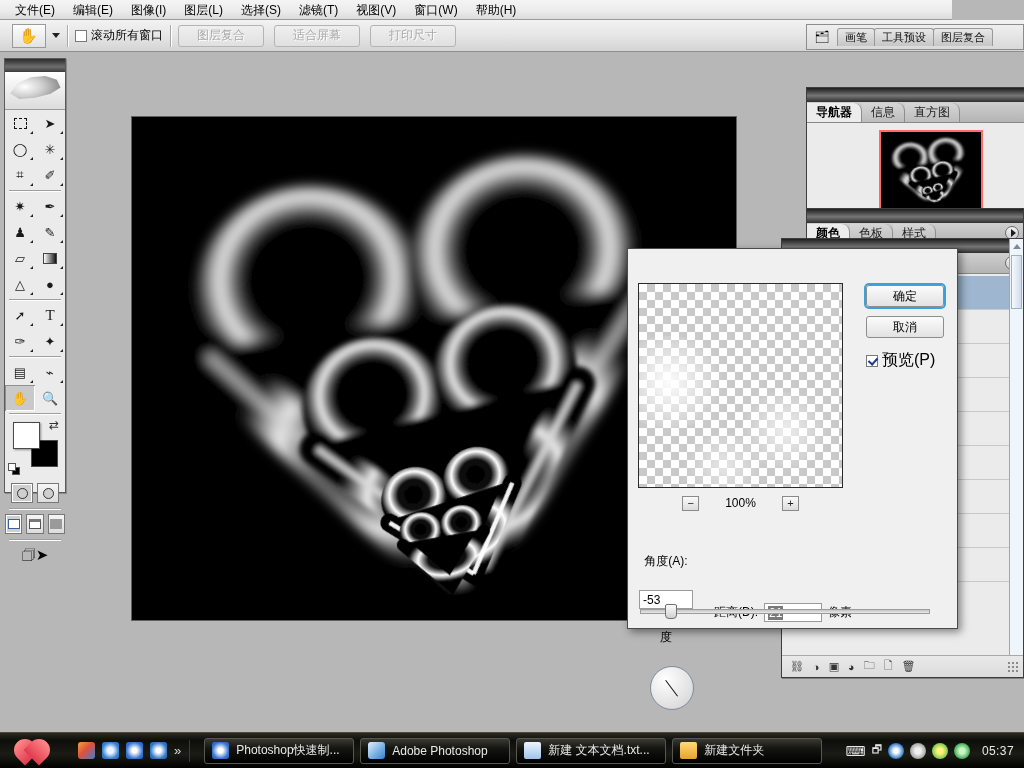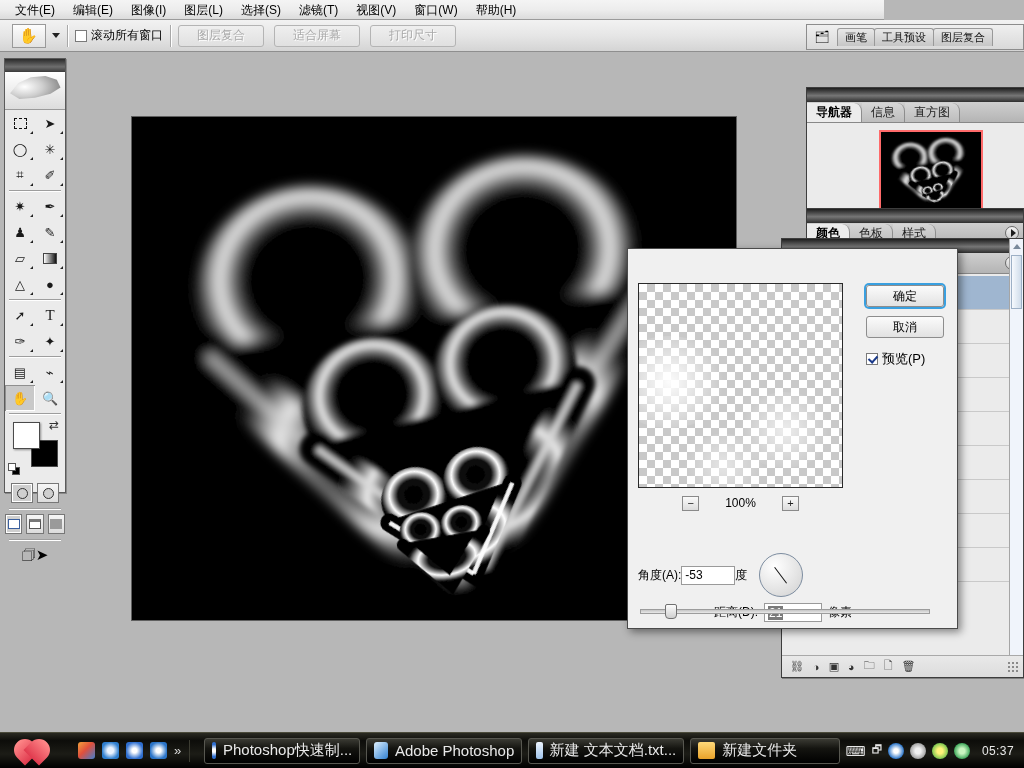--- a/index.html
+++ b/index.html
@@ -8,21 +8,21 @@
     width: 1024px; height: 768px;
     overflow: hidden;
     font-family: "Liberation Sans", "DejaVu Sans", sans-serif;
     font-size: 12px;
     background: #b0b0b0;
   }
   #app { position: relative; width: 1024px; height: 768px; background: #b7b7b7; }
 
   
   .menubar {
-    position: absolute; left: 0; top: 0; width: 884px; height: 20px;
+    position: absolute; left: 0; top: 0; width: 952px; height: 20px;
     background: linear-gradient(to bottom, #f4f4f4 0%, #ececec 55%, #dcdcdc 100%);
     border-bottom: 1px solid #9b9b9b;
     display: flex; align-items: center; padding-left: 6px;
   }
   .menubar .mi {
     padding: 2px 9px; font-size: 12px; color: #000; white-space: nowrap;
     line-height: 14px;
   }
 
   
@@ -299,21 +299,21 @@
   .start-heart i { left: 0; top: 4px; transform: rotate(-45deg); }
   .start-heart b { left: 14px; top: 4px; transform: rotate(45deg); }
   .qlaunch { display: flex; align-items: center; gap: 7px; margin-left: 18px; }
   .qi { width: 17px; height: 17px; border-radius: 3px; }
   .tb-sep { width: 1px; height: 22px; background: #3c3c32; margin: 0 8px; }
   .taskbtn {
     height: 26px; min-width: 150px; max-width: 156px; margin-left: 6px;
     background: linear-gradient(to bottom,#3a3a33,#141410 40%,#000 100%);
     border: 1px solid #575750; border-radius: 3px;
     display: flex; align-items: center; padding: 0 7px; gap: 7px;
-    color: #e9e9e9; font-size: 15px; overflow: hidden; white-space: nowrap;
+    color: #e9e9e9; font-size: 12px; overflow: hidden; white-space: nowrap;
   }
   .tray {
     margin-left: auto; display: flex; align-items: center; gap: 6px; padding-right: 10px;
     color: #e8e8e8; font-size: 12px;
   }
   .tray .ti { width: 16px; height: 16px; border-radius: 50%; }
   .clock { margin-left: 6px; letter-spacing: .4px; }
 </style>
 </head>
 <body>
@@ -641,25 +641,25 @@
         <div class="sqbtn">−</div>
         <div style="font-size:12px;color:#000;">100%</div>
         <div class="sqbtn">+</div>
       </div>
 
       <div style="position:absolute; left:238px; top:14px;">
         <div class="dlg-btn primary">确定</div>
         <div class="dlg-btn" style="margin-top:9px;text-align:right;">取消</div>
         <div style="display:flex;align-items:center;margin-top:12px;">
           <span class="chk on"></span>
-          <span style="font-size:13px;color:#000;">预览(P)</span>
+          <span style="font-size:16px;color:#000;">预览(P)</span>
         </div>
       </div>
 
-      <div style="position:absolute; left:10px; top:282px; display:flex; align-items:center; gap:0;">
+      <div style="position:absolute; left:10px; top:282px; display:flex; align-items:center; gap:20px;flex-direction:column;">
         <span style="font-size:12px;color:#000;">角度(A):</span>
         <span class="dlg-field" style="width:54px;">-53</span>
         <span style="font-size:12px;color:#000;">度</span>
         <span class="dial" style="margin-left:12px;">
           <span class="needle" style="transform: rotate(53deg) translateX(-10px);"></span>
         </span>
       </div>
 
       <div style="position:absolute; left:86px; top:332px; display:flex; align-items:center; gap:6px;">
         <span style="font-size:12px;color:#000;">距离(D):</span>

